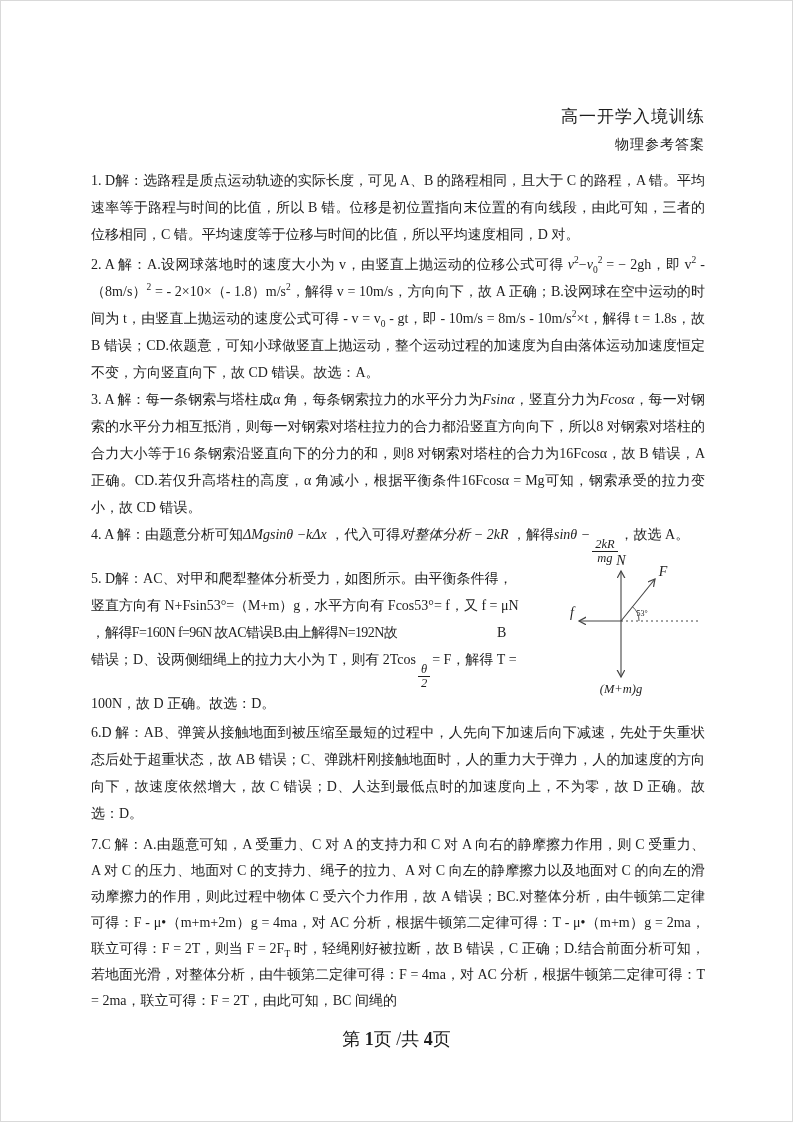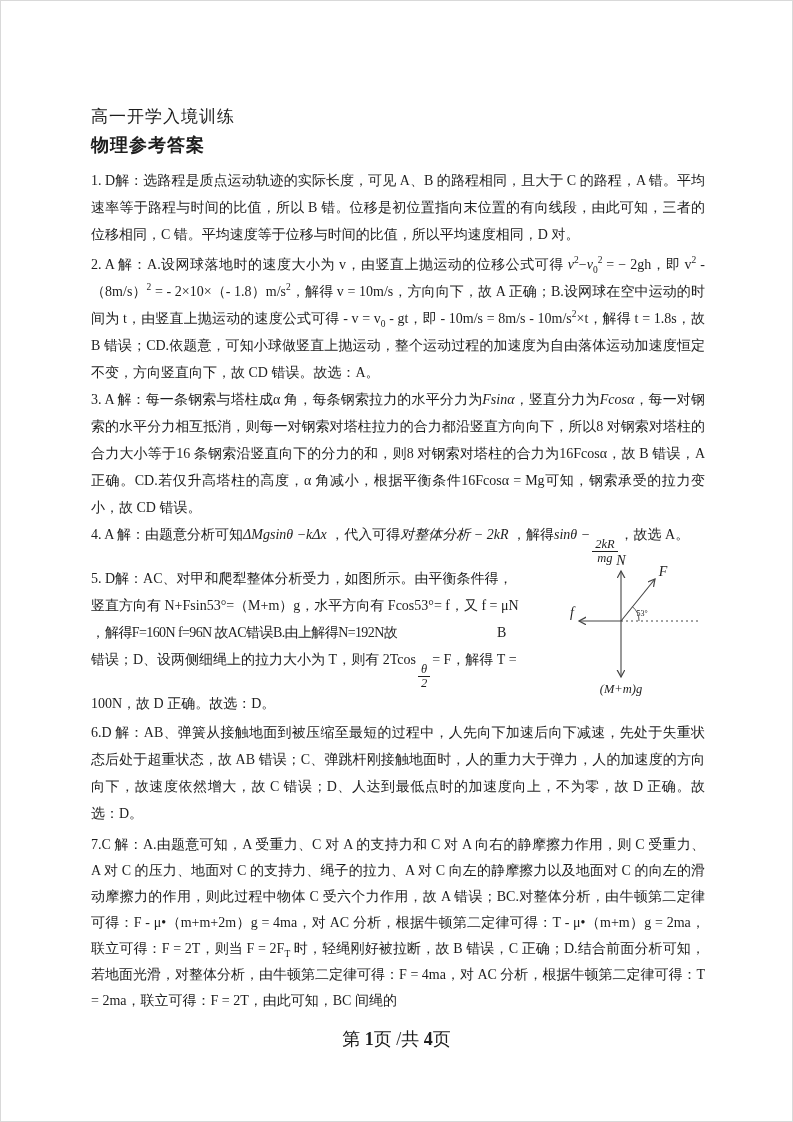--- a/index.html
+++ b/index.html
@@ -7,22 +7,22 @@
     position:relative;
     width:793px; height:1122px;
     background:#ffffff;
     box-sizing:border-box;
     border:1px solid #d9d9d9;
     font-family:"Liberation Serif","DejaVu Serif",serif;
     color:#1d1d1d;
     overflow:hidden;
   }
   .content { position:absolute; left:90px; top:102px; width:614px; }
-  .doc-title { margin:0; font-size:17px; font-weight:normal; text-align:left; line-height:28px; letter-spacing:1px; }
-  .doc-subtitle { margin:0 0 8px 0; font-size:18px; font-weight:bold; text-align:left; line-height:28px; letter-spacing:1px; }
+  .doc-title { margin:0; font-size:17px; font-weight:normal; text-align:right; line-height:28px; letter-spacing:1px; }
+  .doc-subtitle { margin:0 0 8px 0; font-size:14px; font-weight:normal; text-align:right; line-height:28px; letter-spacing:1px; }
   .para { margin:0; font-size:14px; line-height:27px; text-align:justify; word-break:break-word; }
   .para.m3 { margin-top:3px; }
   .para.m2 { margin-top:2px; }
   .para.m5 { margin-top:5px; }
   .para.lh26 { line-height:26px; }
   .para.wrap-fig { padding-right:138px; }
   sup, sub { font-size:9.5px; line-height:0; }
   i { font-style:italic; }
   b { font-weight:bold; }
   .cond { letter-spacing:-0.6px; }

